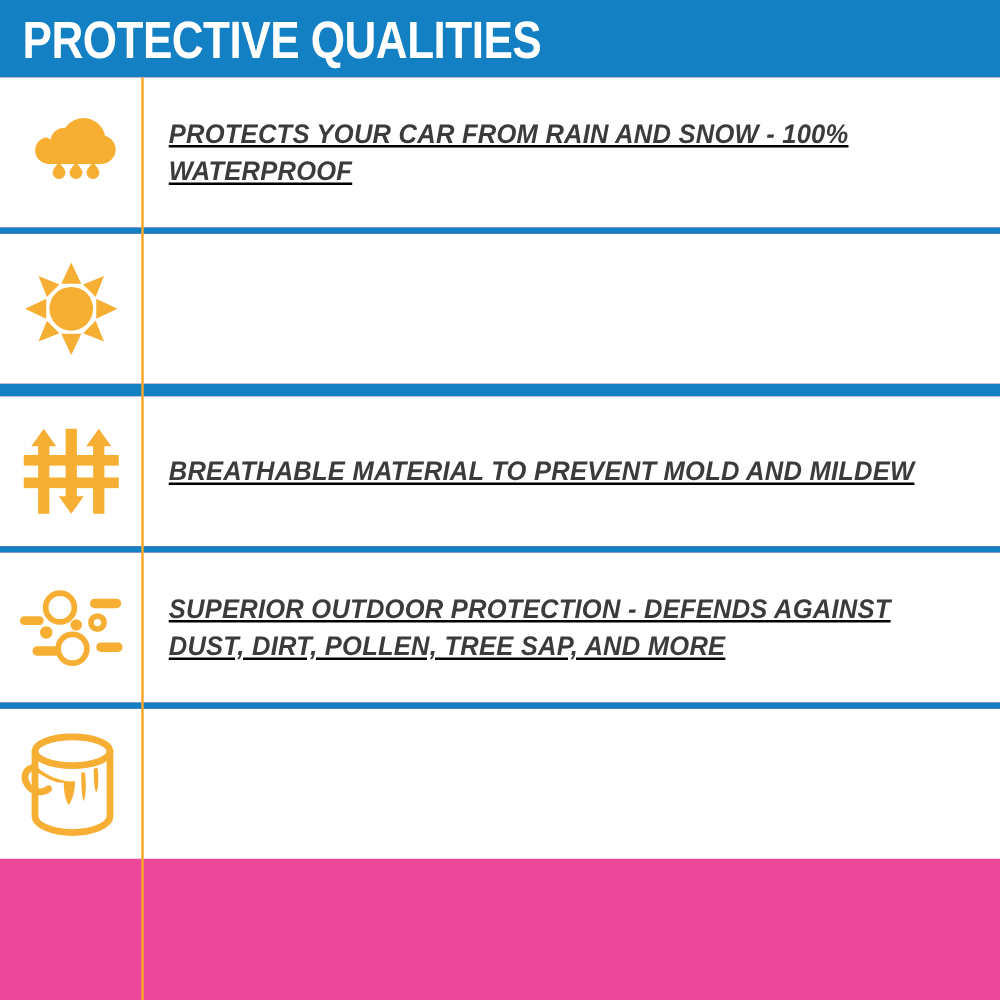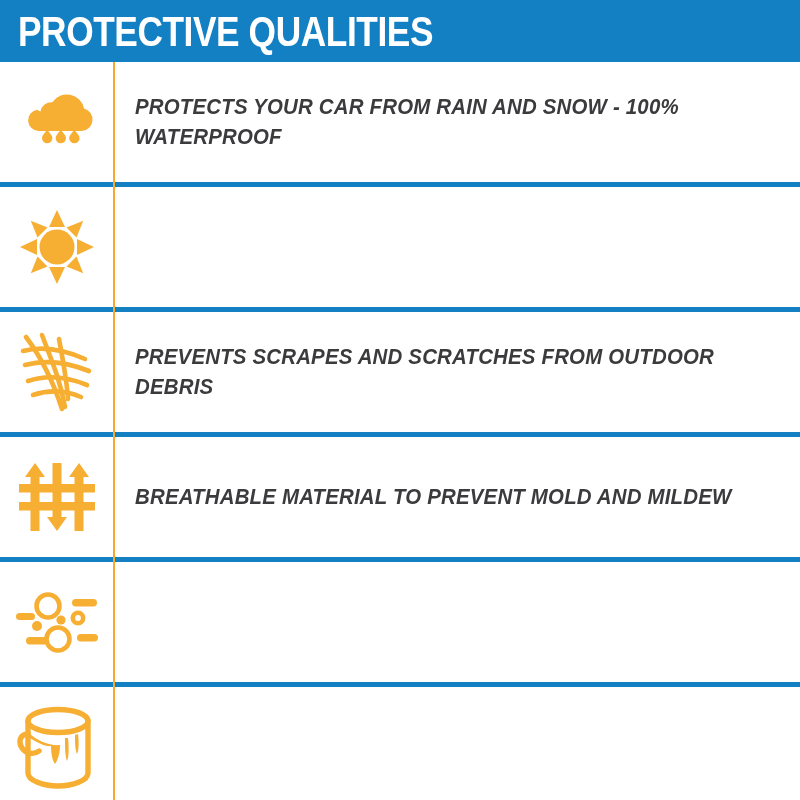--- a/index.html
+++ b/index.html
@@ -59,20 +59,21 @@
     left: 0;
     top: 62px;
     width: 800px;
   }
   .row {
     position: relative;
     height: 120px;
     display: flex;
     align-items: center;
     background: #ffffff;
+    text-decoration: underline;
   }
   .row-divider {
     position: relative;
     height: 5px;
     width: 800px;
     background: #1480c4;
     z-index: 2;
   }
   .icon-cell {
     width: 113px;
@@ -143,38 +144,20 @@
             <polygon points="66.2,66.2 49.5,59.5 59.5,49.5"></polygon>
             <polygon points="66.2,13.8 59.5,30.5 49.5,20.5"></polygon>
             <polygon points="13.8,66.2 20.5,49.5 30.5,59.5"></polygon>
           </g>
         </svg>
       </div>
     </div>
 
     <div class="row-divider"></div>
 
-    <div class="row">
-      <div class="icon-cell">
-        <svg width="84" height="86" viewBox="0 0 84 86" aria-hidden="true">
-          <g fill="none" stroke="#f6ae33" stroke-width="4.6" stroke-linecap="round">
-            <path d="M11 8 C 26 28, 38 52, 47 80"></path>
-            <path d="M27 6 C 36 30, 45 50, 50 78"></path>
-            <path d="M44 10 C 48 32, 52 52, 53 70"></path>
-            <path d="M8 22 C 30 16, 52 22, 70 30"></path>
-            <path d="M10 36 C 32 30, 54 34, 74 42"></path>
-            <path d="M13 52 C 34 45, 55 49, 72 56"></path>
-            <path d="M18 66 C 36 60, 52 62, 66 68"></path>
-          </g>
-        </svg>
-      </div>
-      <div class="text-cell">
-        <div class="row-text">PREVENTS SCRAPES AND SCRATCHES FROM OUTDOOR DEBRIS</div>
-      </div>
-    </div>
 
     <div class="row-divider"></div>
 
     <div class="row">
       <div class="icon-cell">
         <svg width="80" height="80" viewBox="0 0 80 80" aria-hidden="true">
           <g fill="#f6ae33">
 
             <polygon points="18,6 28,20 22.5,20 22.5,74 13.5,74 13.5,20 8,20"></polygon>
 
@@ -205,20 +188,23 @@
           <g fill="#f6ae33">
             <circle cx="22" cy="39" r="5"></circle>
             <circle cx="46" cy="33" r="4.6"></circle>
             <rect x="1" y="26" width="19" height="7" rx="3.5"></rect>
             <rect x="57" y="12" width="25" height="7.5" rx="3.7"></rect>
             <rect x="11" y="50" width="22" height="7.5" rx="3.7"></rect>
             <rect x="62" y="47" width="21" height="7.5" rx="3.7"></rect>
           </g>
         </svg>
       </div>
+      <div class="text-cell">
+        <div class="row-text">SUPERIOR OUTDOOR PROTECTION - DEFENDS AGAINST DUST, DIRT, POLLEN, TREE SAP, AND MORE</div>
+      </div>
     </div>
 
     <div class="row-divider"></div>
 
     <div class="row">
       <div class="icon-cell">
         <svg width="82" height="86" viewBox="0 0 82 86" aria-hidden="true">
           <g fill="none" stroke="#f6ae33" stroke-width="5.4" stroke-linecap="round" stroke-linejoin="round">
             <path d="M12 17 L12 69 C12 76.5, 27 82, 42 82 C57 82, 72 76.5, 72 69 L72 17"></path>
             <ellipse cx="42" cy="17" rx="30" ry="11.5"></ellipse>

